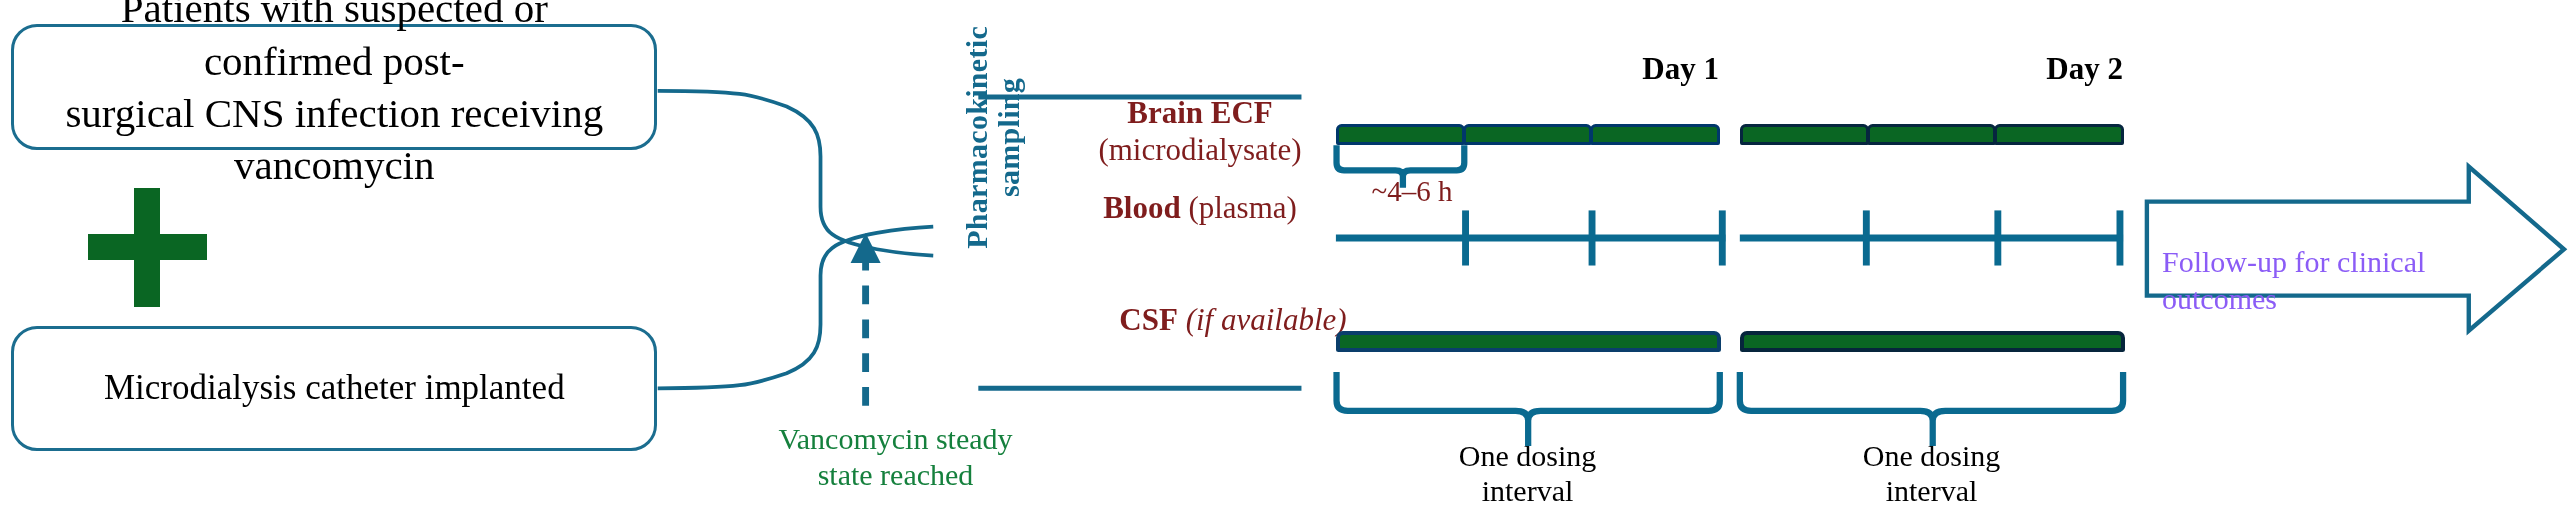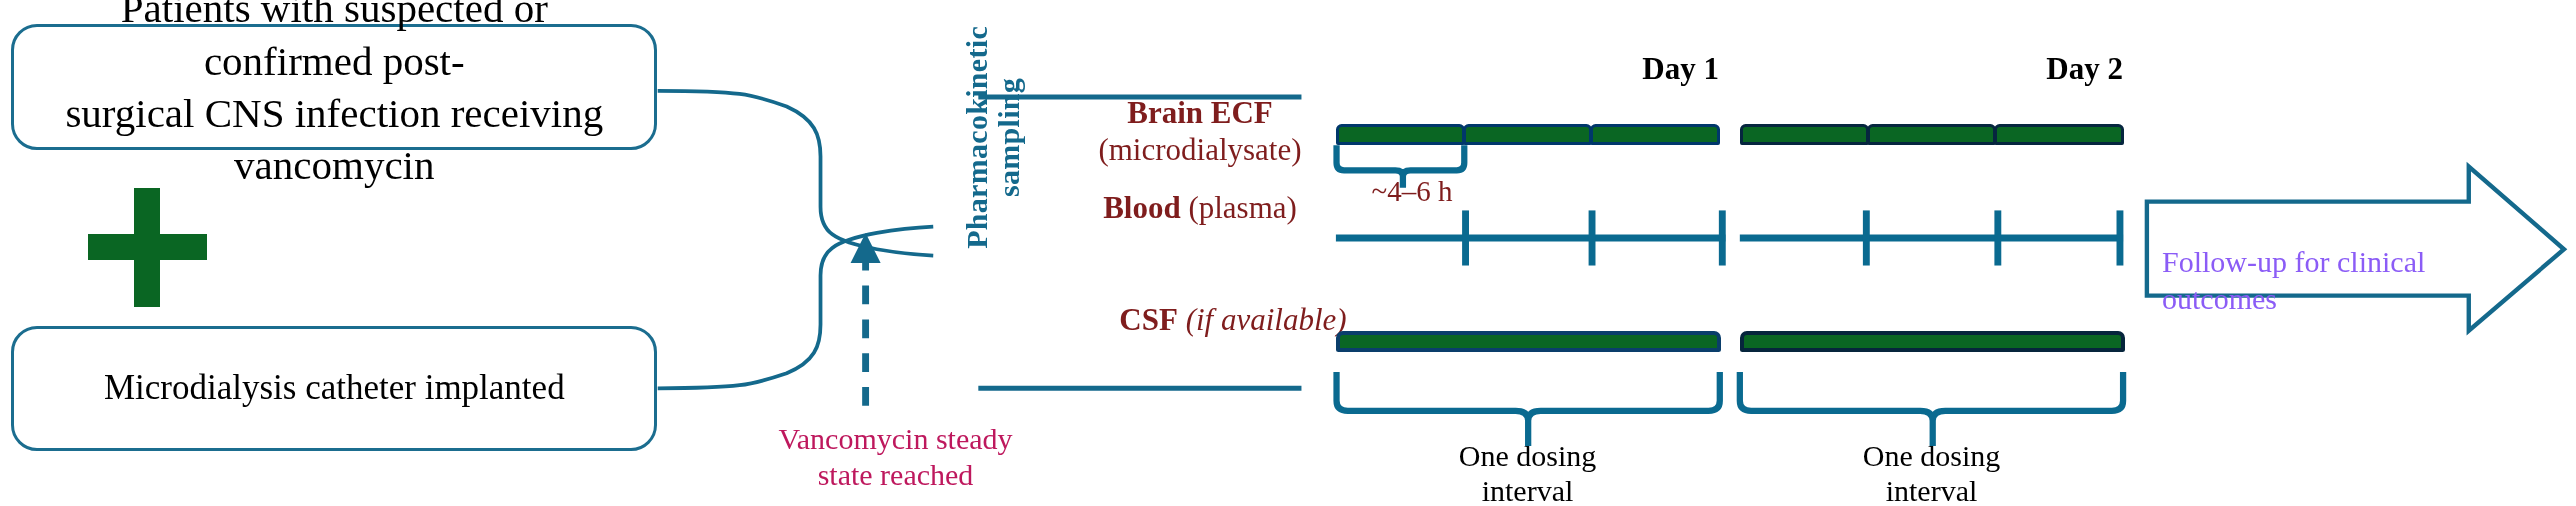--- a/index.html
+++ b/index.html
@@ -169,21 +169,21 @@
   #dose-cap-1 { left: 1336px; width: 383px; top: 438px; }
   #dose-cap-2 { left: 1740px; width: 383px; top: 438px; }
 
   
   #steady-caption {
     position: absolute;
     left: 720px;
     top: 421px;
     width: 351px;
     font-size: 30px;
-    color: #be185d;
+    color: #15803d;
     text-align: center;
     line-height: 1.2;
   }
 
   
   #followup-text {
     position: absolute;
     left: 2162px;
     top: 200px;
     width: 338px;

